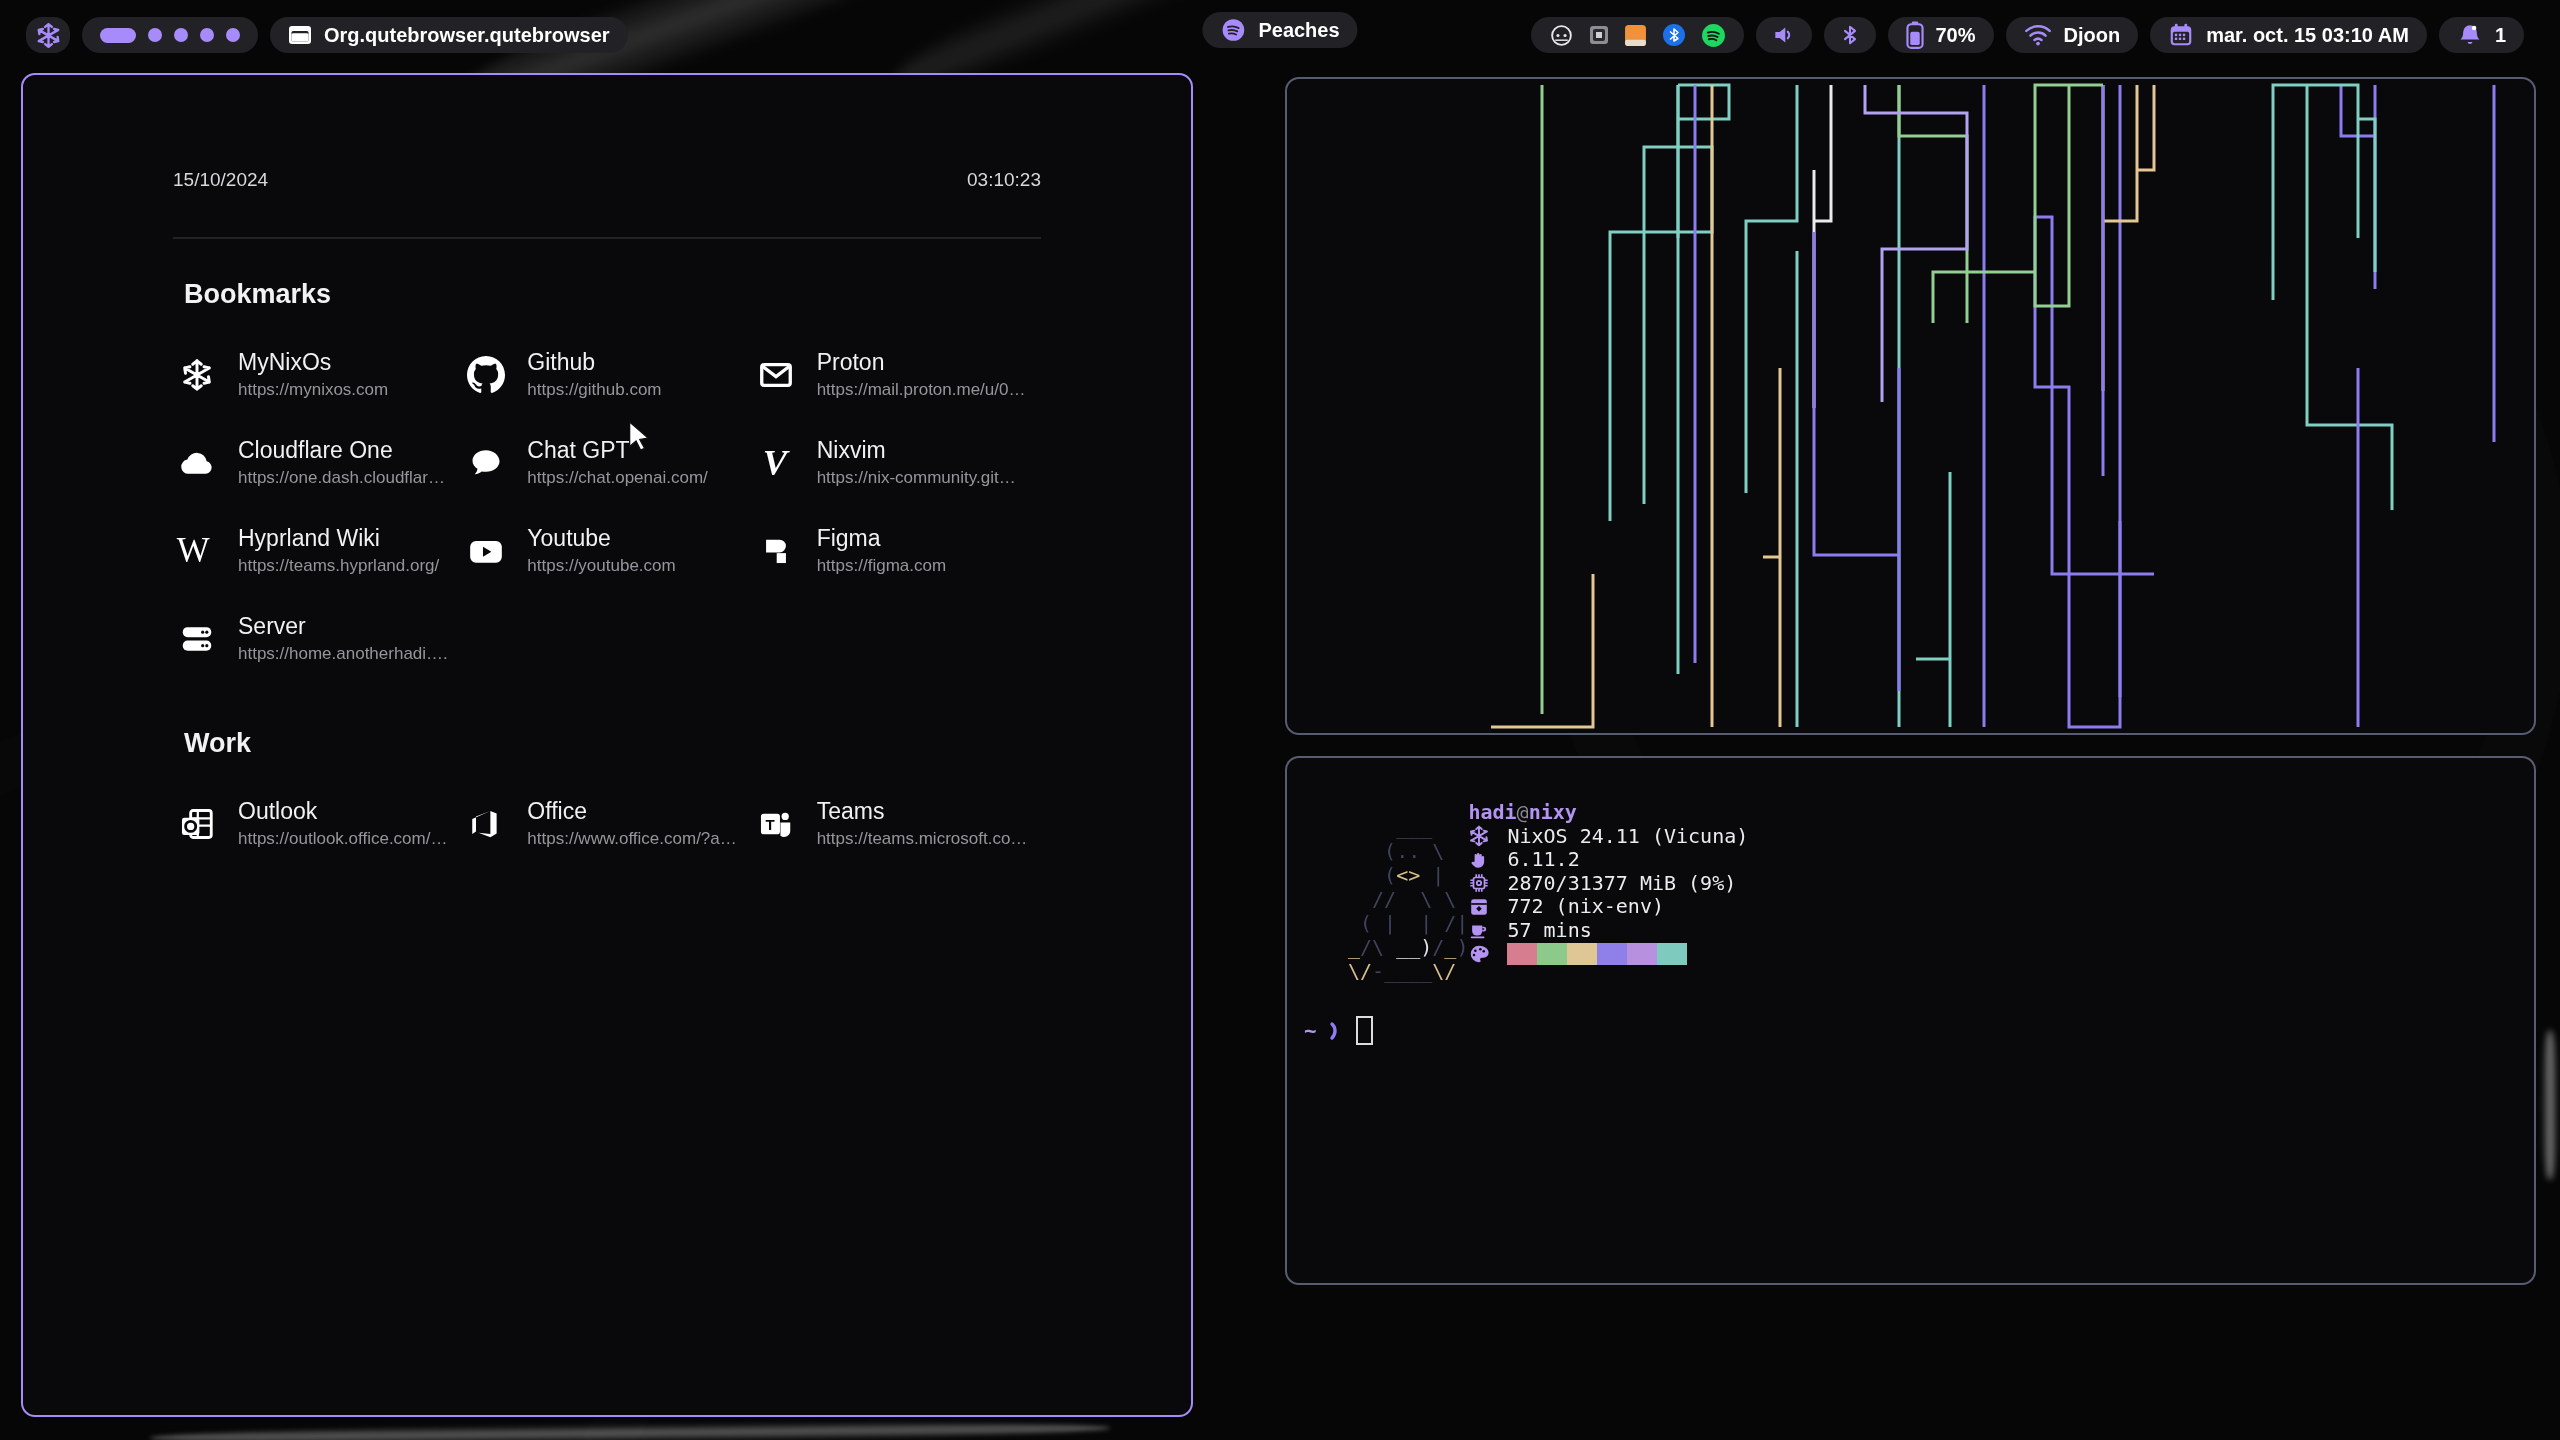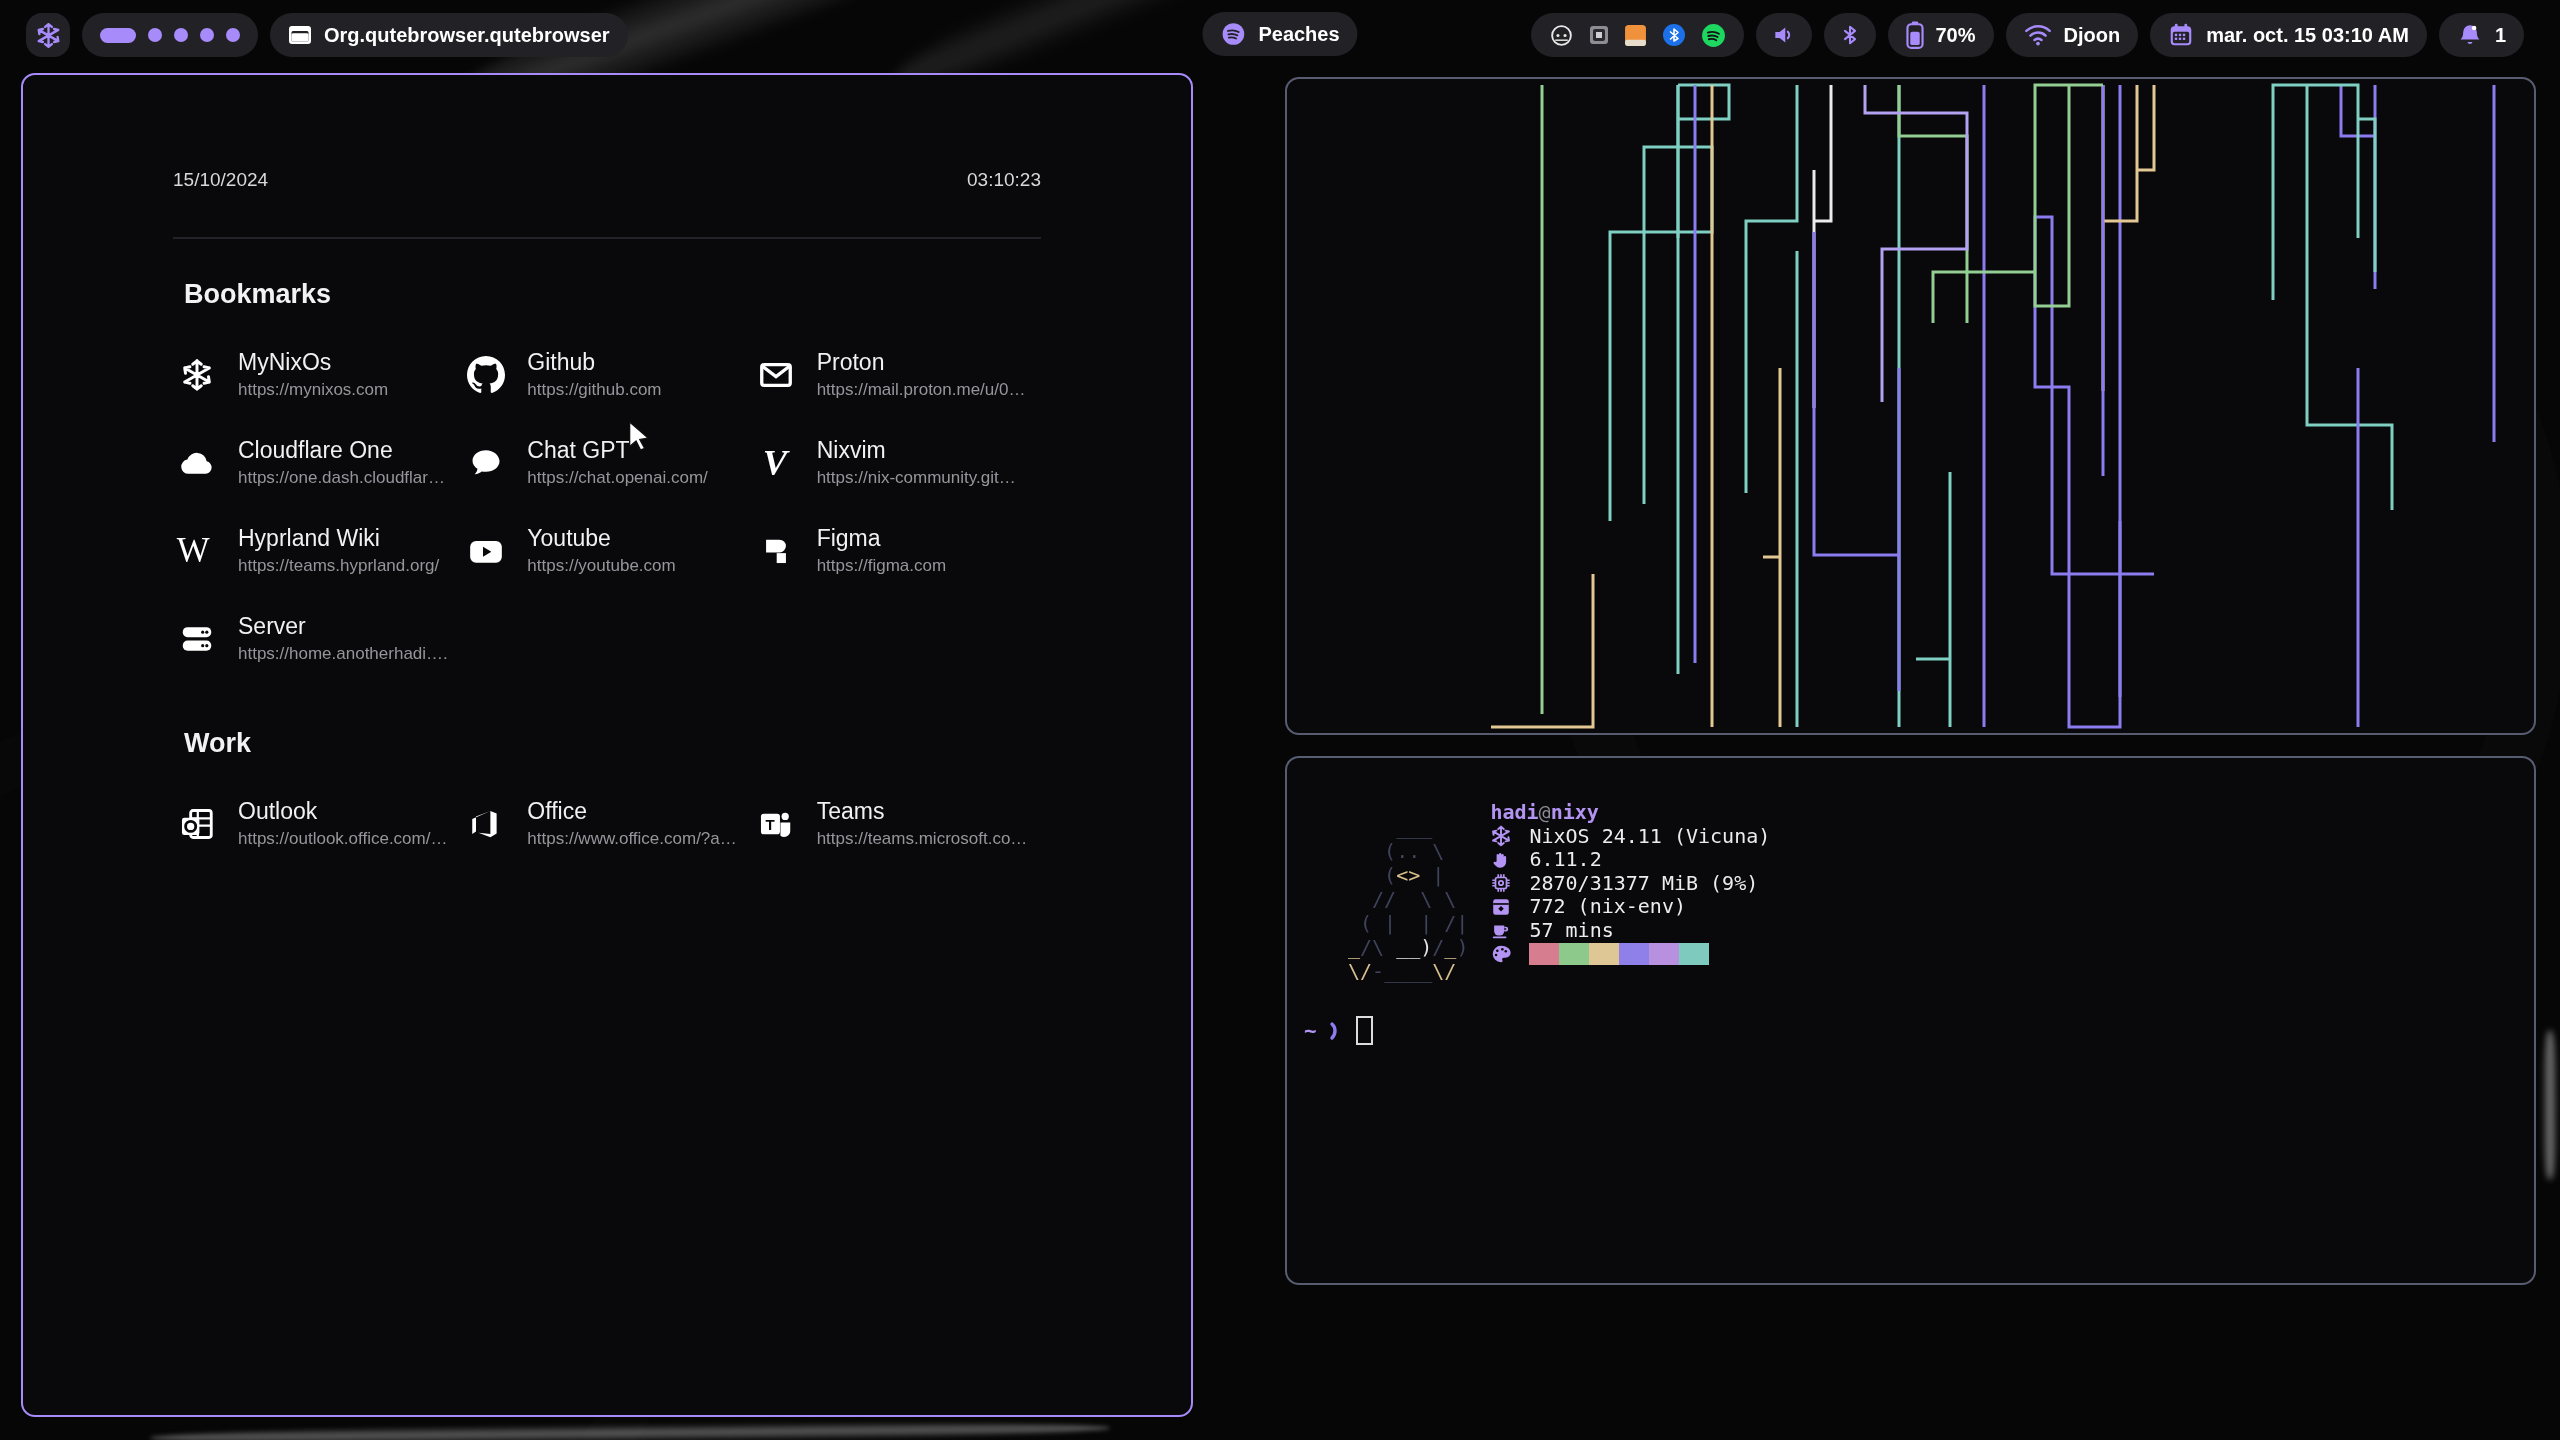--- a/index.html
+++ b/index.html
@@ -21,21 +21,21 @@
       background:linear-gradient(90deg,transparent,rgba(255,255,255,.5),transparent);filter:blur(3px);border-radius:50%;}
   .s5{left:1550px;top:80px;width:900px;height:900px;border-radius:50%;
       border:60px solid rgba(255,255,255,.015);transform:rotate(20deg);}
   .s6{left:-300px;top:700px;width:900px;height:900px;border-radius:50%;
       border:50px solid rgba(255,255,255,.012);}
 
   
   .topbar{position:absolute;left:0;top:12px;right:0;height:46px;display:flex;align-items:center;
           justify-content:space-between;padding:0 36px 0 26px;z-index:10;}
   .bar-group{display:flex;align-items:center;gap:12px;}
-  .pill{display:flex;align-items:center;gap:12px;background:#222126;border-radius:24px;height:44px;
+  .pill{display:flex;align-items:center;gap:12px;background:#222126;border-radius:24px;height:36px;
         padding:0 18px;color:#ffffff;font-weight:700;font-size:20px;white-space:nowrap;}
   .pill.square{width:44px;padding:0;justify-content:center;border-radius:16px;}
   .pill.iconly{padding:0 15px;}
   .media-pill{position:absolute;left:50%;top:0;transform:translateX(-50%);}
   .ws-dot{width:14px;height:14px;border-radius:50%;background:#a78bfa;}
   .ws-dot.active{width:36px;height:15px;border-radius:9px;}
   .purple-ic{color:#a78bfa;display:flex;align-items:center;}
   .white-ic{color:#ffffff;display:flex;align-items:center;}
   .tray{gap:15px;}
 
@@ -57,21 +57,21 @@
   .bm-icon{width:48px;height:48px;flex:0 0 48px;display:flex;align-items:center;justify-content:center;color:#fff;}
   .bm-name{font-size:23px;font-weight:500;color:#f1f1f4;line-height:1.1;}
   .bm-url{font-size:17px;color:#95959c;margin-top:6px;line-height:1.1;}
   .work-gap{margin-top:64px;}
 
   
   .term-inner{position:relative;width:100%;height:100%;padding:15px;box-sizing:border-box;color:#ececf0;}
   .fetch{display:flex;margin:28px 0 0 46px;}
   .ascii{font-size:20px;line-height:24px;margin:14px 0 0 0;color:#3f445c;font-family:inherit;}
   .ascii .w{color:#e4e4e6;} .ascii .y{color:#d9c08d;}
-  .fetch-info{margin-left:22px;font-size:20px;line-height:23.5px;}
+  .fetch-info{font-size:20px;line-height:23.5px;}
   .fetch-title{font-weight:700;}
   .fetch-title .usr,.fetch-title .hst{color:#b394f2;}
   .fetch-title .at{color:#8a8a92;font-weight:400;}
   .frow{display:flex;align-items:center;height:23.5px;}
   .frow .fic{width:24px;display:flex;color:#b394f2;margin-right:15px;}
   .swatches{display:flex;}
   .swatch{width:30px;height:22px;}
   .prompt{position:absolute;left:17px;top:258px;display:flex;align-items:center;font-size:21px;font-weight:700;}
   .prompt .tld{color:#b394f2;}
   .prompt .chv{display:flex;margin-left:12px;color:#8f7cf0;}

